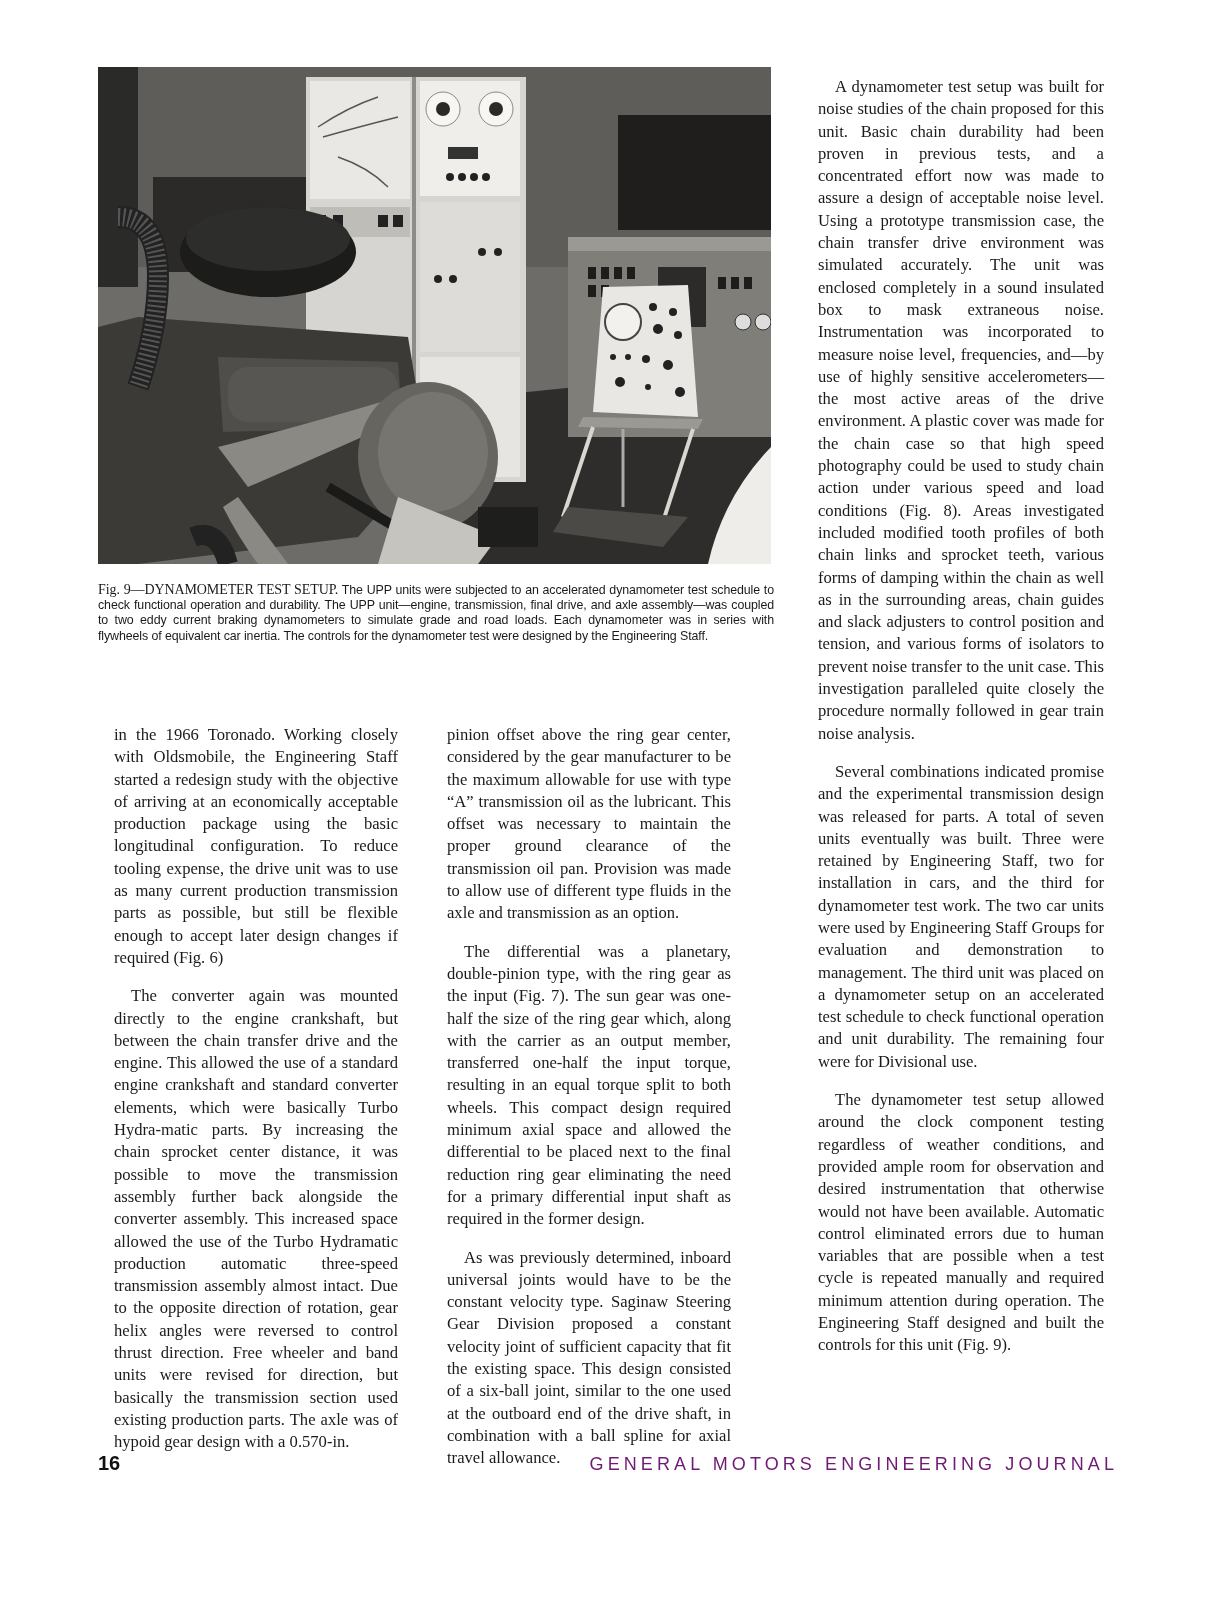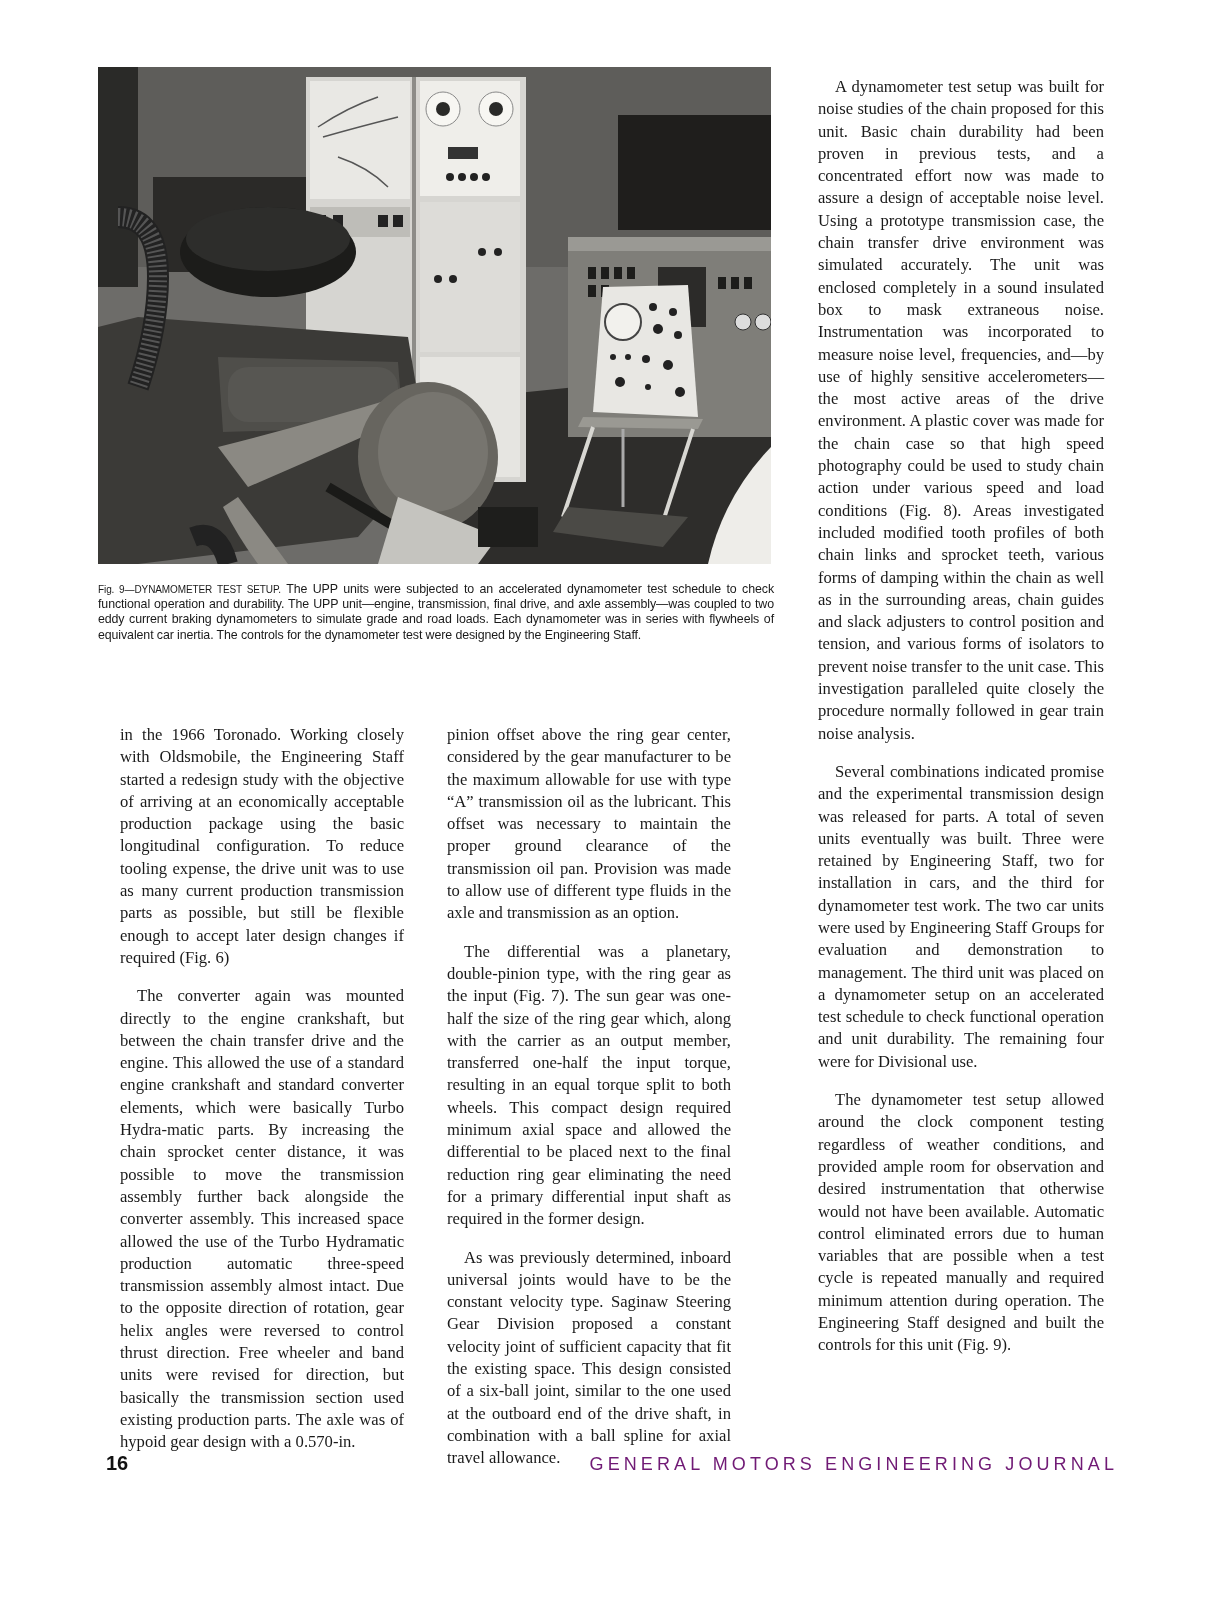--- a/index.html
+++ b/index.html
@@ -12,34 +12,34 @@
     position: absolute; left: 98px; top: 67px; width: 673px; height: 497px;
     background: #6a6a68; overflow: hidden;
   }
   .photo svg { width: 100%; height: 100%; display: block; }
   .caption {
     position: absolute; left: 98px; top: 582px; width: 676px;
     font-family: "Liberation Sans", "DejaVu Sans", sans-serif;
     font-size: 12.4px; line-height: 15.2px; color: #1a1a1a;
     text-align: justify; letter-spacing: -0.1px;
   }
-  .caption .lead { font-size: 10px; }
+  .caption .lead { font-size: 14px; font-family: Liberation Serif, serif; }
   .column {
     position: absolute; font-size: 16.6px; line-height: 22.3px;
     text-align: justify; hyphens: none;
   }
   .column p { margin: 16px; text-indent: 0; }
   .column p.indent { text-indent: 17px; }
-  .col1 { left: 104px; top: 708px; width: 316px; }
+  .col1 { left: 98px; top: 708px; width: 316px; }
   .col2 { left: 431px; top: 708px; width: 316px; }
   .col3 { left: 802px; top: 60px; width: 318px; }
   .speck { position: absolute; left: 232px; top: 690px; width: 14px; height: 3px;
     color: #bbb; font-size: 8px; }
   .page-number {
-    position: absolute; left: 106px; top: 1452px;
+    position: absolute; left: 98px; top: 1452px;
     font-family: "Liberation Sans", "DejaVu Sans", sans-serif;
     font-weight: bold; font-size: 20px; color: #111;
   }
   .journal-title {
     position: absolute; right: 110px; top: 1454px;
     font-family: "Liberation Sans", "DejaVu Sans", sans-serif;
     font-size: 18px; letter-spacing: 4.1px; color: #701a75;
   }
 </style>
 </head>

